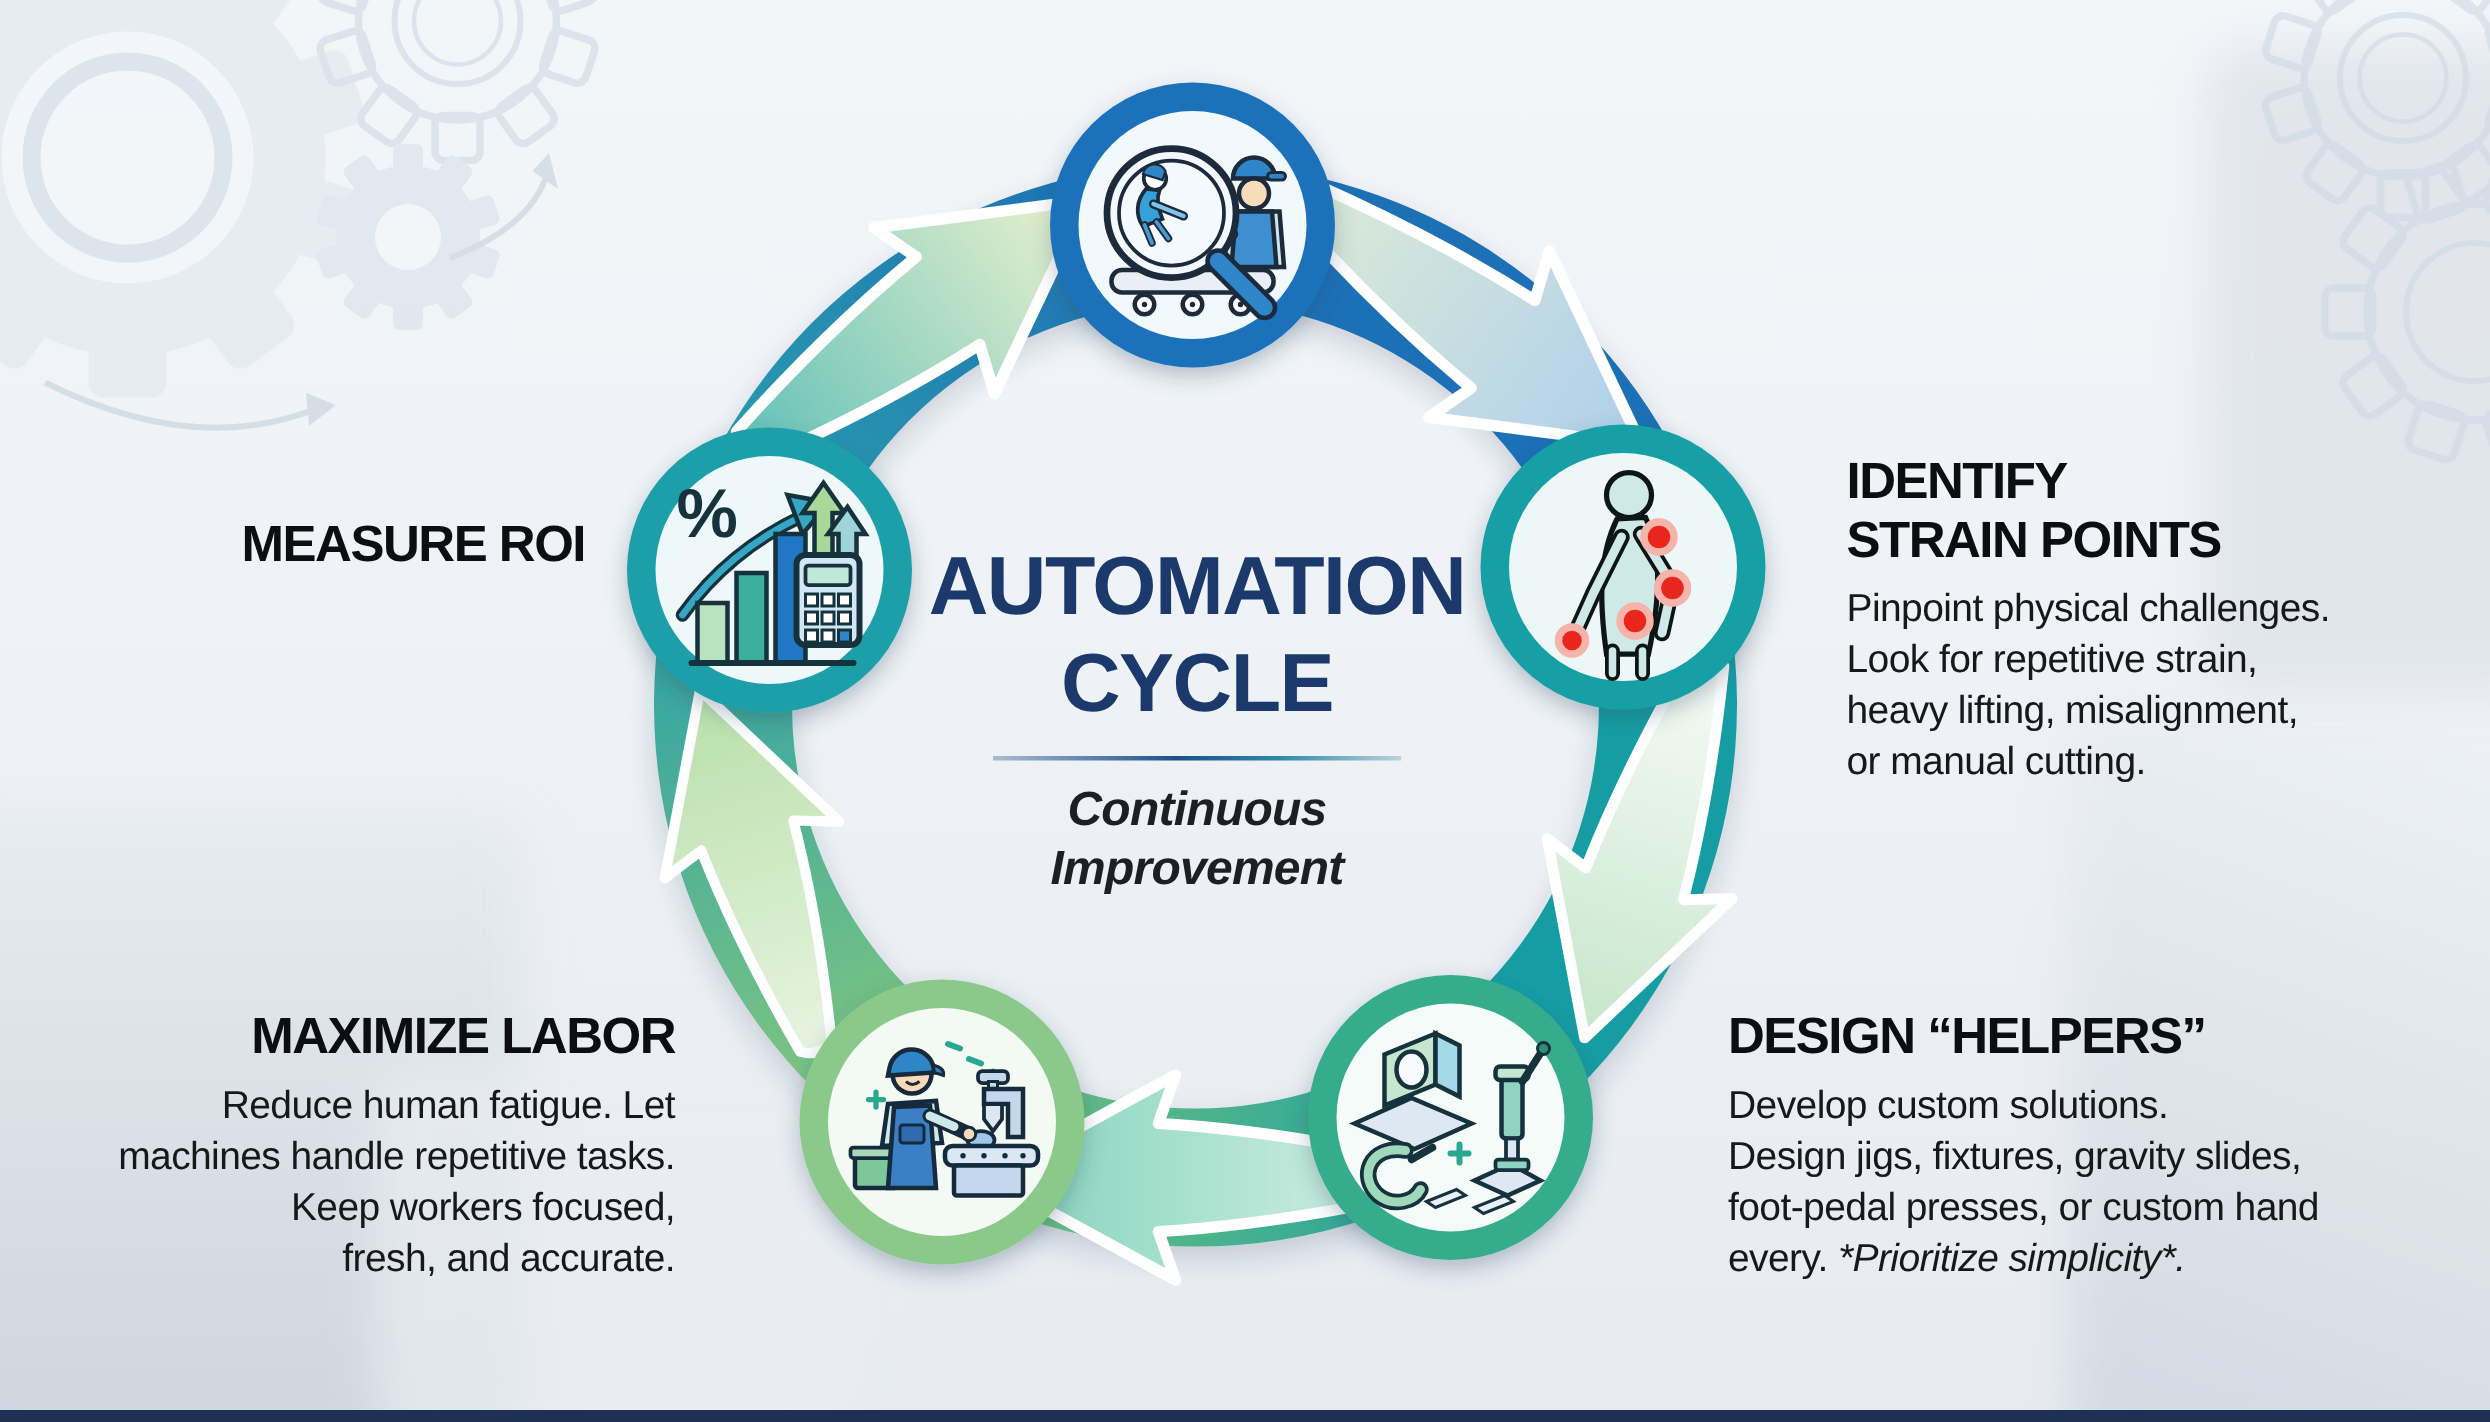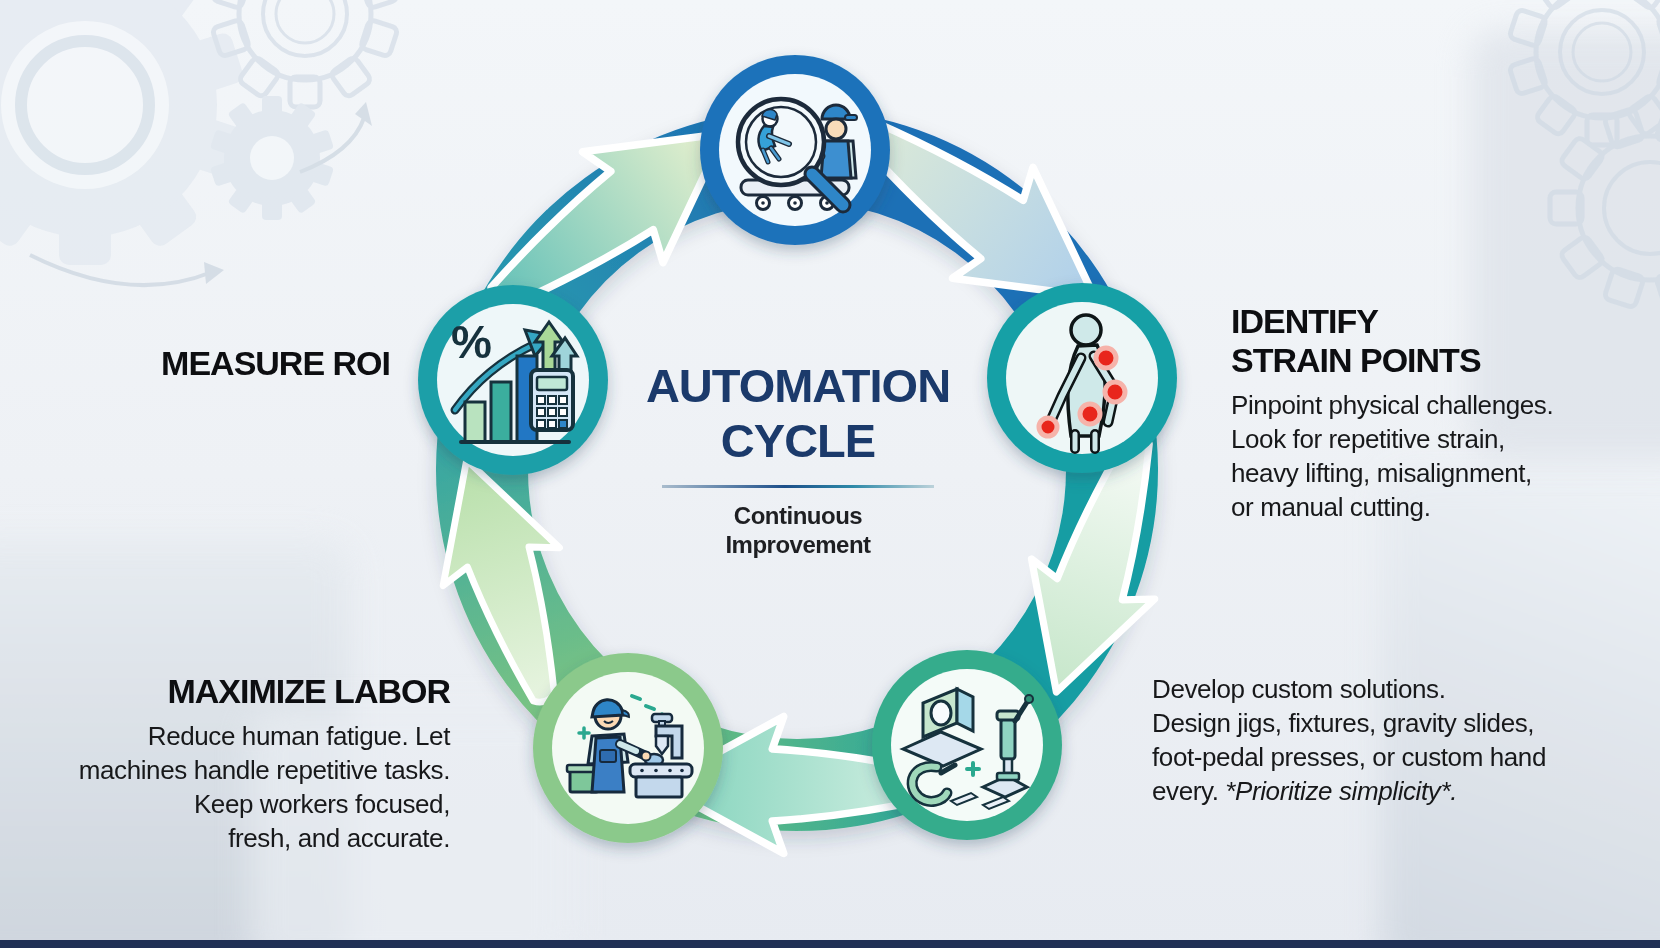--- a/index.html
+++ b/index.html
@@ -17,28 +17,28 @@
   .step { position:absolute; z-index:3; color:#17181a; }
   .step h2 {
     margin:0 0 8px 0; font-size:34px; line-height:1.14; font-weight:bold;
     letter-spacing:-1px; color:#0d0e11; white-space:pre;
   }
   .step .body { font-size:26px; line-height:34px; letter-spacing:-0.4px; white-space:pre; }
   .align-right { text-align:right; }
   .note { font-style:italic; }
   .center-title { position:absolute; z-index:3; left:570px; top:358px; width:456px; text-align:center; }
   .center-title h1 {
-    margin:0; font-size:47px; line-height:1.18; font-weight:bold; letter-spacing:-1px;
+    margin:0; font-size:55px; line-height:1.18; font-weight:bold; letter-spacing:-1px;
     color:#1b3a6b; white-space:pre-line;
   }
   .title-divider {
     width:272px; height:3px; margin:16px auto 13px auto;
     background:linear-gradient(90deg,#a9bccd 0%,#1d4f8a 45%,#2d89a8 70%,#bcd2da 100%);
   }
-  .subtitle { font-size:24px; line-height:1.22; font-weight:bold; letter-spacing:-0.5px; color:#1e1f22; white-space:pre-line; }
+  .subtitle { font-size:32px; line-height:1.22; font-weight:bold; letter-spacing:-0.5px; color:#1e1f22; white-space:pre-line;font-style:italic; }
   .bottom-bar { position:absolute; z-index:4; left:0; bottom:0; width:100%; height:8px; background:#203055; }
 </style>
 </head>
 <body>
 
 <div class="canvas">
 
   <div class="bg-blob blob-left-counter"></div>
   <div class="bg-blob blob-right-counter"></div>
   <div class="bg-blob blob-right-wall"></div>
@@ -342,20 +342,21 @@
   <div class="step" style="left:1210px; top:302px; width:450px;margin-left:21px;">
     <h2>IDENTIFY
 STRAIN POINTS</h2>
     <div class="body">Pinpoint physical challenges.
 Look for repetitive strain,
 heavy lifting, misalignment,
 or manual cutting.</div>
   </div>
 
   <div class="step" style="left:1152px; top:672px; width:508px;">
+    <h2>DESIGN “HELPERS”</h2>
     <div class="body">Develop custom solutions.
 Design jigs, fixtures, gravity slides,
 foot-pedal presses, or custom hand</div>
     <div class="body"><span>every. </span><span class="note">*Prioritize simplicity*.</span></div>
   </div>
 
   <div class="step align-right" style="left:0px; top:672px; width:450px;text-align:right;">
     <h2>MAXIMIZE LABOR</h2>
     <div class="body">Reduce human fatigue. Let
 machines handle repetitive tasks.

